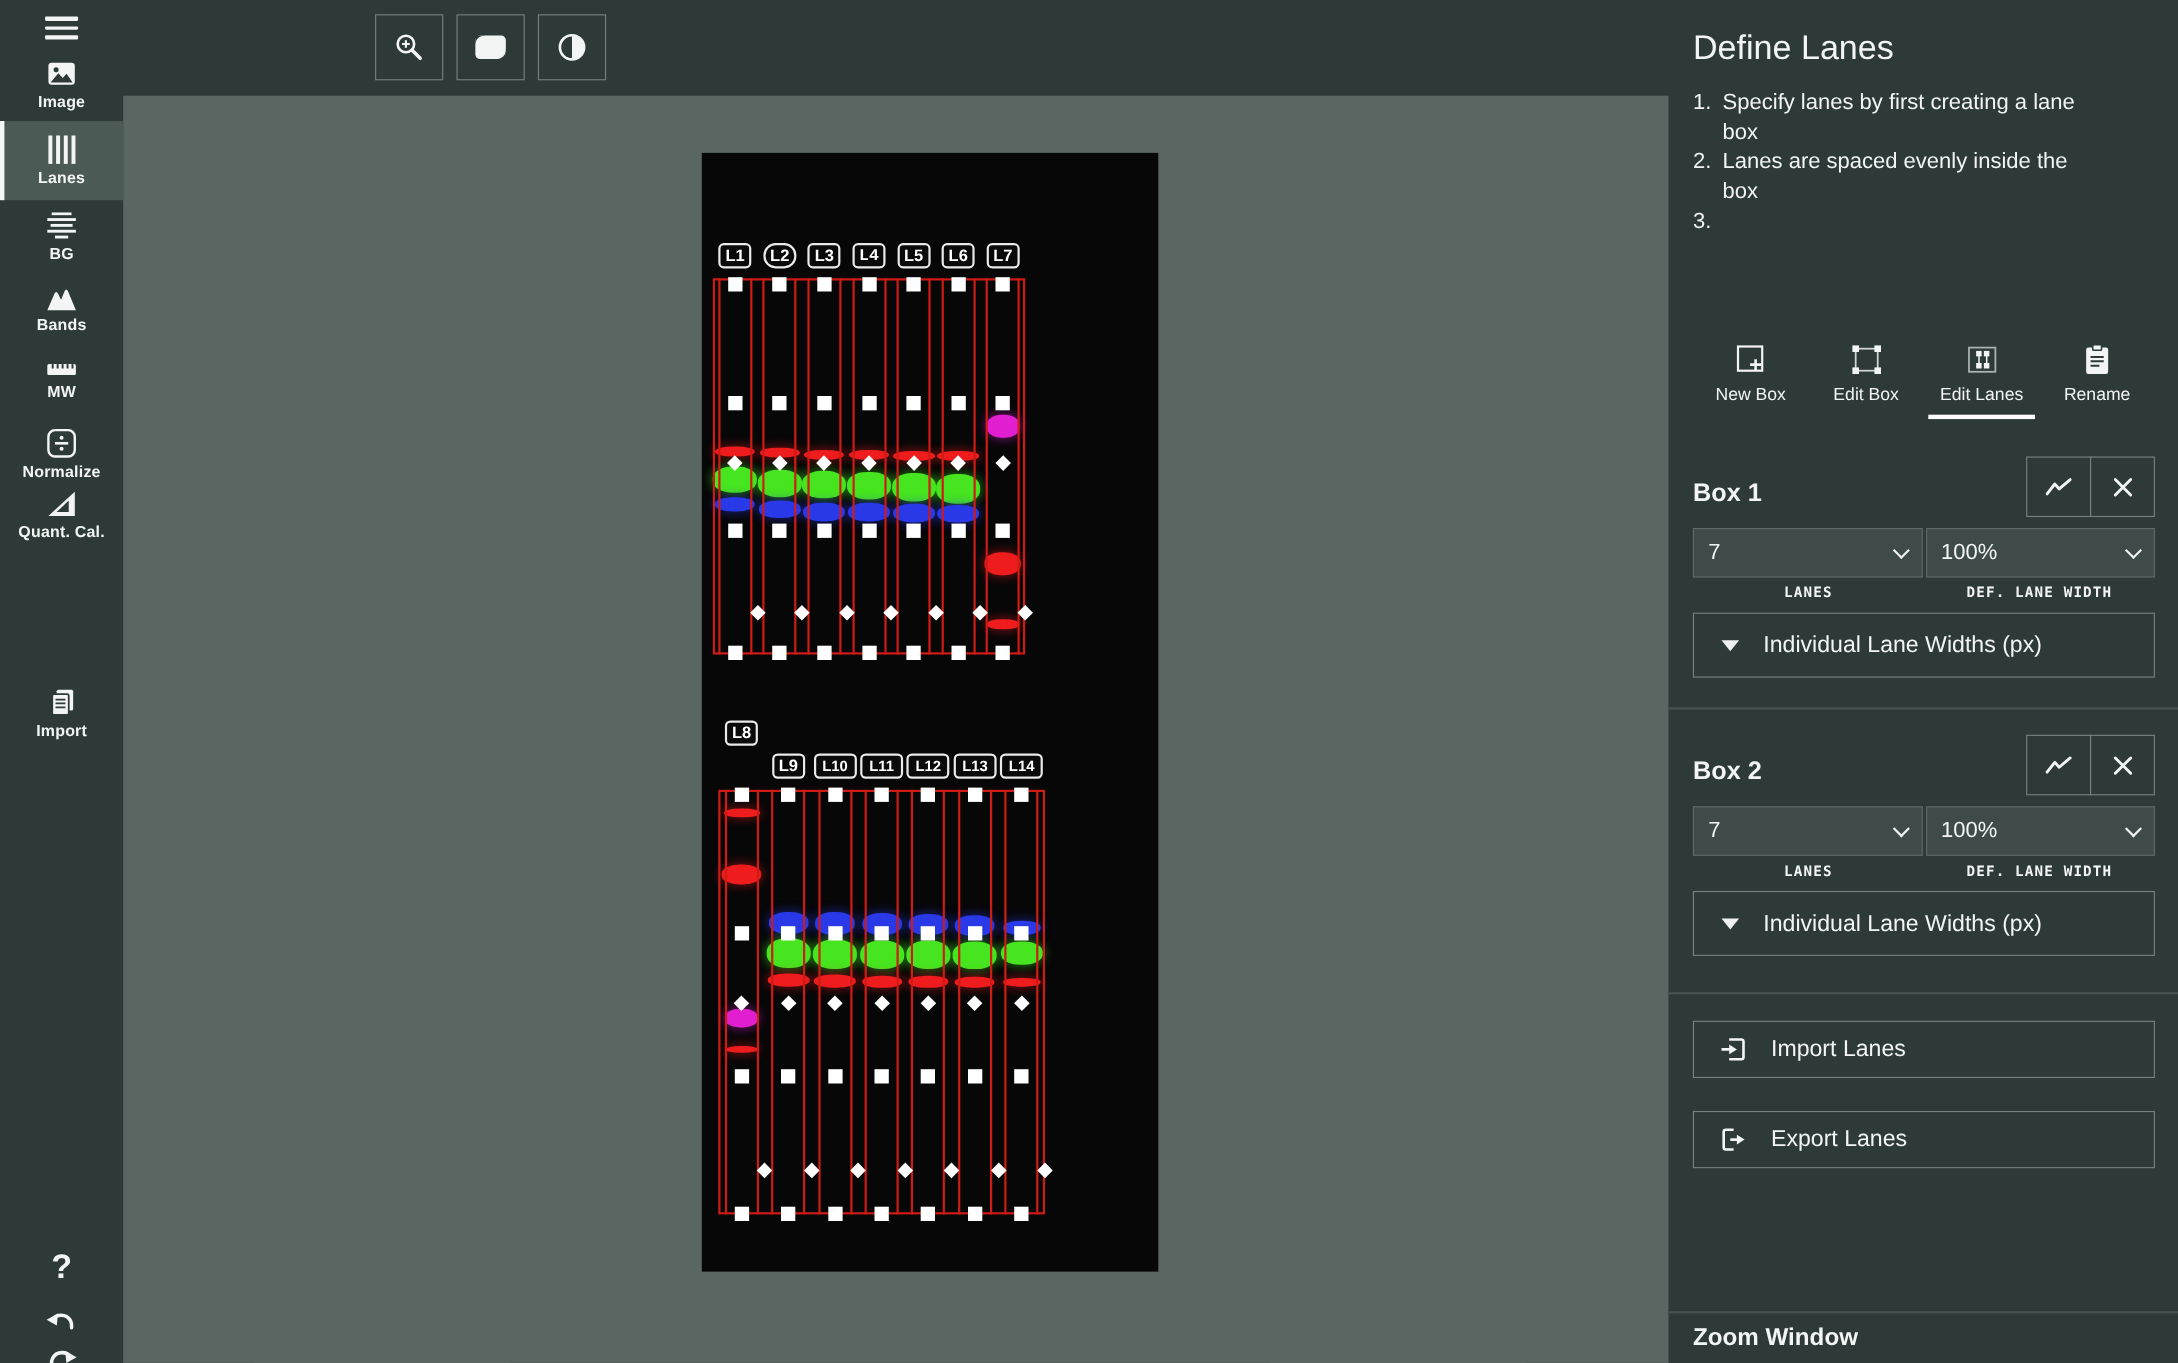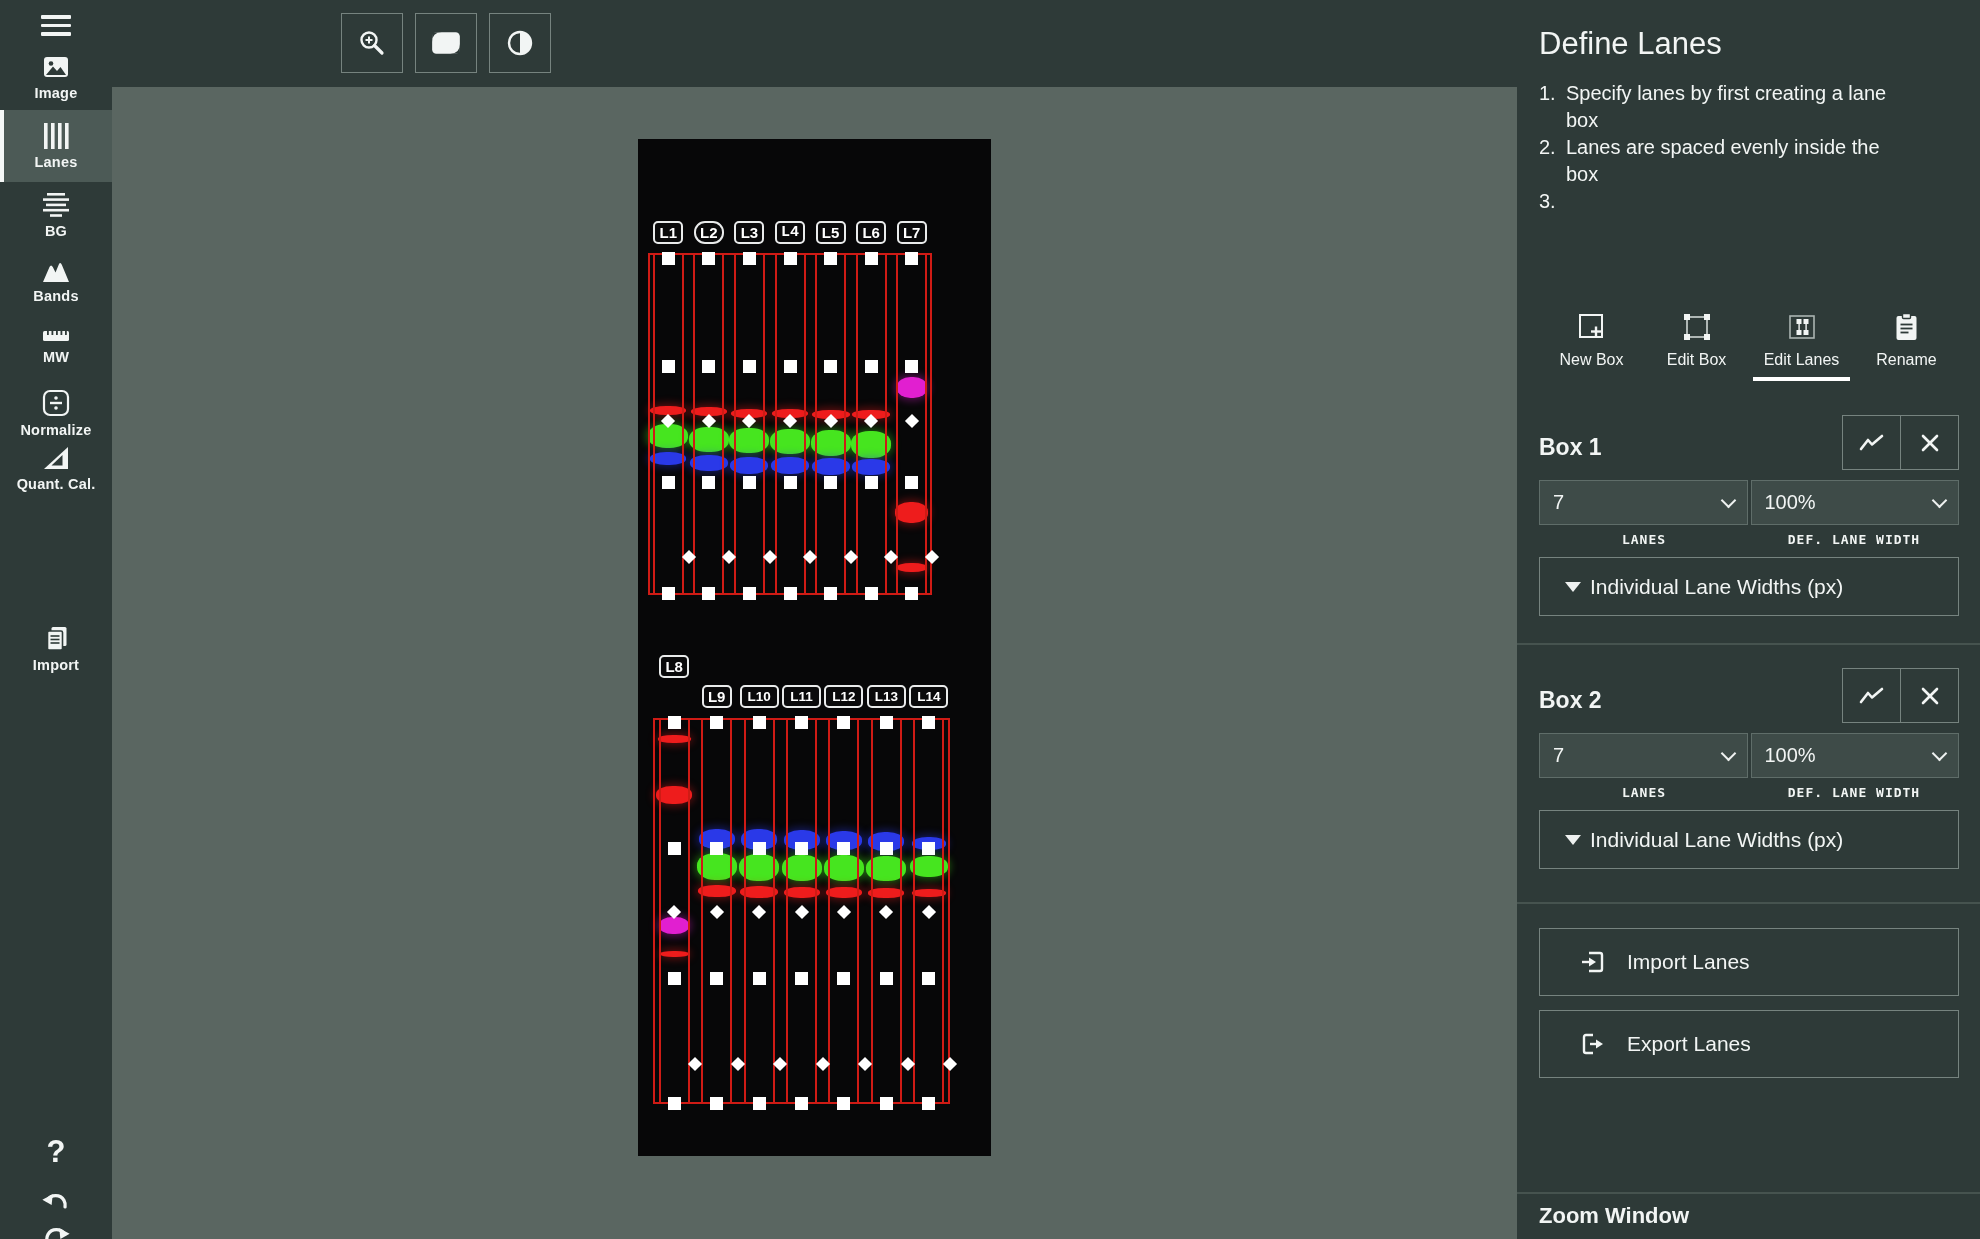--- a/index.html
+++ b/index.html
@@ -23,21 +23,21 @@
   .help-q { font-size:31px; font-weight:700; }
 
   
   .tool-btn { position:absolute; top:13px; width:62px; height:60px; border:1px solid #76837f; background:transparent;
               display:flex; align-items:center; justify-content:center; cursor:pointer; }
   .channels { position:absolute; left:1007px; top:13px; width:280px; height:55px; border:1px solid #76837f;
               display:flex; align-items:center; justify-content:center; gap:13px; font-size:20px; cursor:pointer; background:transparent; color:#f2f5f4; }
   .caret-dark { width:0; height:0; border-left:9px solid transparent; border-right:9px solid transparent; border-top:11px solid #151d2b; margin-top:3px; }
 
   
-  .gel { position:absolute; left:638px; top:139px; width:353px; height:1017px; background:#070708; }
+  .gel { position:absolute; left:638px; top:139px; width:415px; height:1017px; background:#070708; }
   .box-outline { position:absolute; border:2px solid #cf1b15; }
   .lane-outline { position:absolute; border-left:2px solid #cf1b15; border-right:2px solid #cf1b15; }
   .band { position:absolute; border-radius:45%; filter:blur(.6px); }
   .handle-sq { position:absolute; width:13px; height:13px; background:#fff; }
   .handle-di { position:absolute; width:10px; height:10px; background:#fff; transform:rotate(45deg); }
   .lane-label { position:absolute; height:23px; border:2px solid #e9ebeb; border-radius:5px; background:rgba(12,12,14,.55);
                 color:#fff; font-weight:700; font-size:15px; display:flex; align-items:center; justify-content:center; }
 
   
   .rightpanel { position:absolute; left:1517px; top:0; width:463px; height:1239px; background:#2e3a38; }
@@ -56,26 +56,26 @@
   .hbtn { width:59px; height:55px; border:1px solid #76837f; background:transparent; display:flex; align-items:center; justify-content:center; cursor:pointer; }
   .hbtn + .hbtn { margin-left:-1px; }
   .selects { position:absolute; left:0; top:65px; width:420px; display:flex; gap:3px; }
   .sel { flex:1; height:45px; background:#3e4b48; border:1px solid #5f6d69; display:flex; align-items:center;
          padding:0 13px; font-size:20px; cursor:pointer; }
   .chev { width:11px; height:11px; border-right:2.4px solid #eef1f0; border-bottom:2.4px solid #eef1f0;
           transform:rotate(45deg); margin-left:auto; margin-top:-5px; }
   .captions { position:absolute; left:0; top:117px; width:420px; display:flex; }
   .cap { flex:1; text-align:center; font-family:"DejaVu Sans Mono", monospace; font-weight:700; font-size:13px; letter-spacing:1px; }
   .collapse { position:absolute; left:0; top:142px; width:420px; height:59px; border:1px solid #76837f;
-              display:flex; align-items:center; padding-left:25px; gap:9px; background:transparent; color:#f2f5f4;
+              display:flex; align-items:center; padding-left:25px; gap:22px; background:transparent; color:#f2f5f4;
               font-size:21px; font-family:inherit; cursor:pointer; }
   .tri { width:0; height:0; border-left:8px solid transparent; border-right:8px solid transparent; border-top:10px solid #eef1f0; }
   .divider { position:absolute; left:0; width:463px; height:2px; background:#46534f; }
-  .io-btn { position:absolute; left:22px; width:420px; height:68px; border:1px solid #76837f; background:transparent;
-            display:flex; align-items:center; padding-left:39px; gap:20px; color:#f2f5f4; font-size:21px; font-family:inherit; cursor:pointer; }
+  .io-btn { position:absolute; left:22px; width:420px; height:52px; border:1px solid #76837f; background:transparent;
+            display:flex; align-items:center; padding-left:22px; gap:20px; color:#f2f5f4; font-size:21px; font-family:inherit; cursor:pointer; }
   .zoom-title { position:absolute; left:22px; top:1203px; font-size:22px; font-weight:700; }
 </style>
 </head>
 <body>
 
 <div id="app">
 
   <div class="canvas"></div>
 
   <aside class="sidebar">

